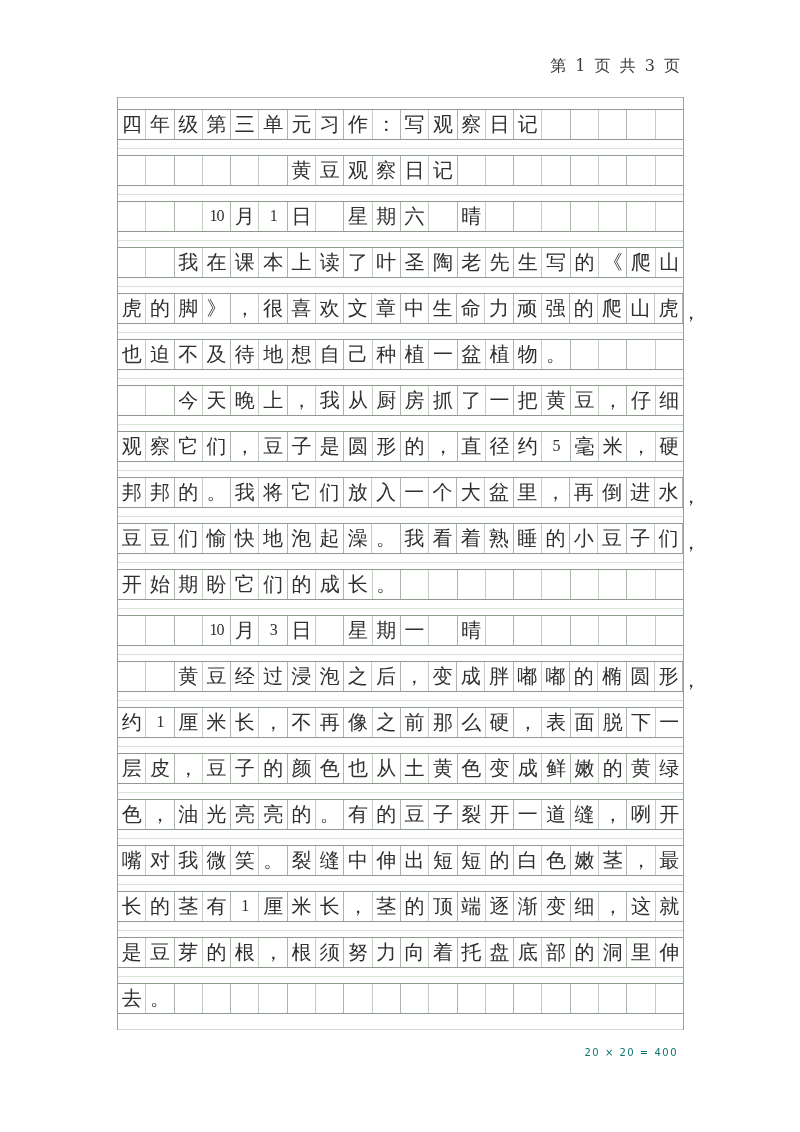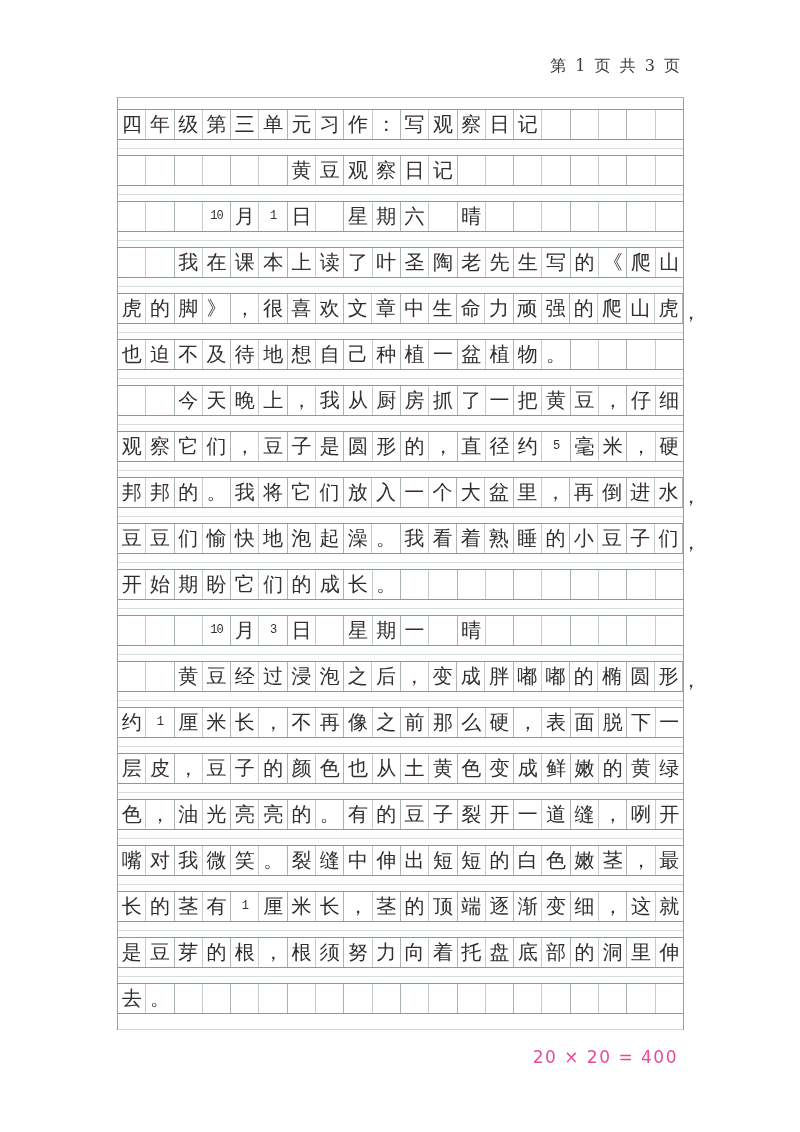--- a/index.html
+++ b/index.html
@@ -21,22 +21,22 @@
     font-size: 16px;
     color: #3c3c3c;
     letter-spacing: 2px;
     white-space: nowrap;
   }
 
   .page-footer {
     position: absolute;
     top: 1047px;
     right: 122px;
-    font-size: 17px;
-    color: #ec4899;
+    font-size: 10px;
+    color: #0f766e;
     letter-spacing: 1.5px;
     white-space: nowrap;
     text-align: right;
   }
 
   .grid {
     position: absolute;
     left: 117px;
     top: 97px;
     width: 565px;
@@ -71,23 +71,23 @@
     line-height: 28px;
     text-align: center;
     color: #2f2f2f;
     white-space: nowrap;
     overflow: visible;
   }
   .cell:nth-child(even) { border-right-color: #a9b6a9; }
   .cell:last-child { border-right: none; }
 
   .cell.num {
-    font-size: 12px;
+    font-size: 16px;
     letter-spacing: -1px;
-    font-family: Liberation Mono, monospace;
+    font-family: Liberation Serif, serif;
   }
 
   .gap {
     height: 15px;
     position: relative;
     background: #fdfefd;
   }
   .gap::after {
     content: "";
     position: absolute;

